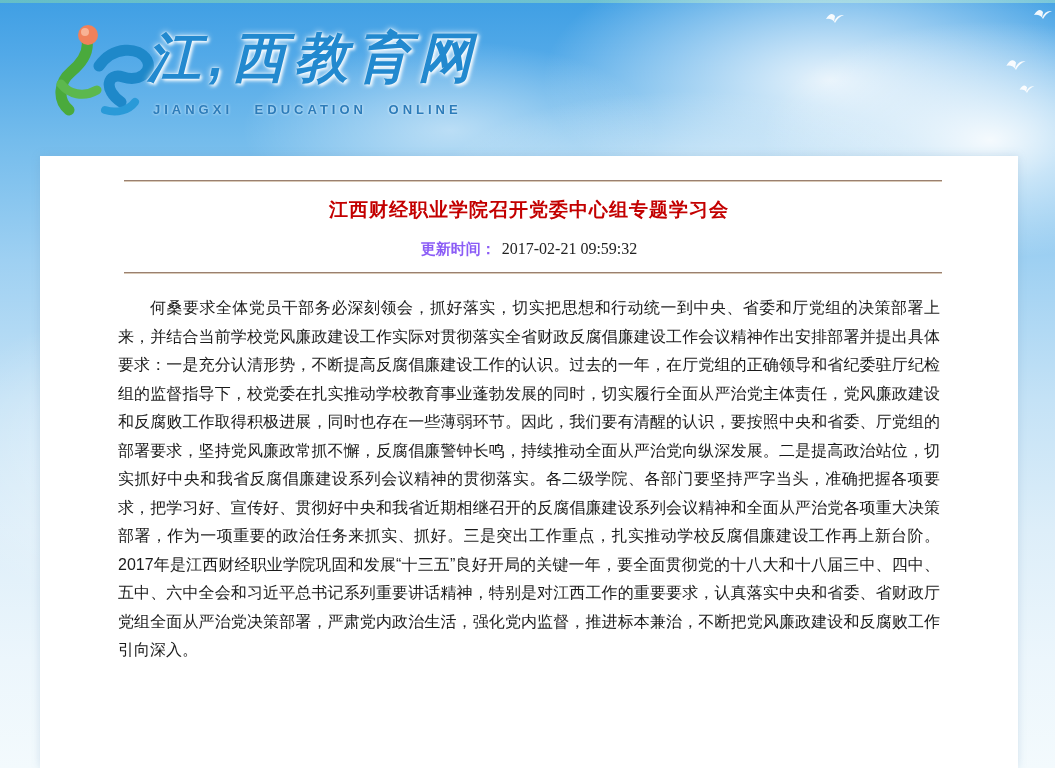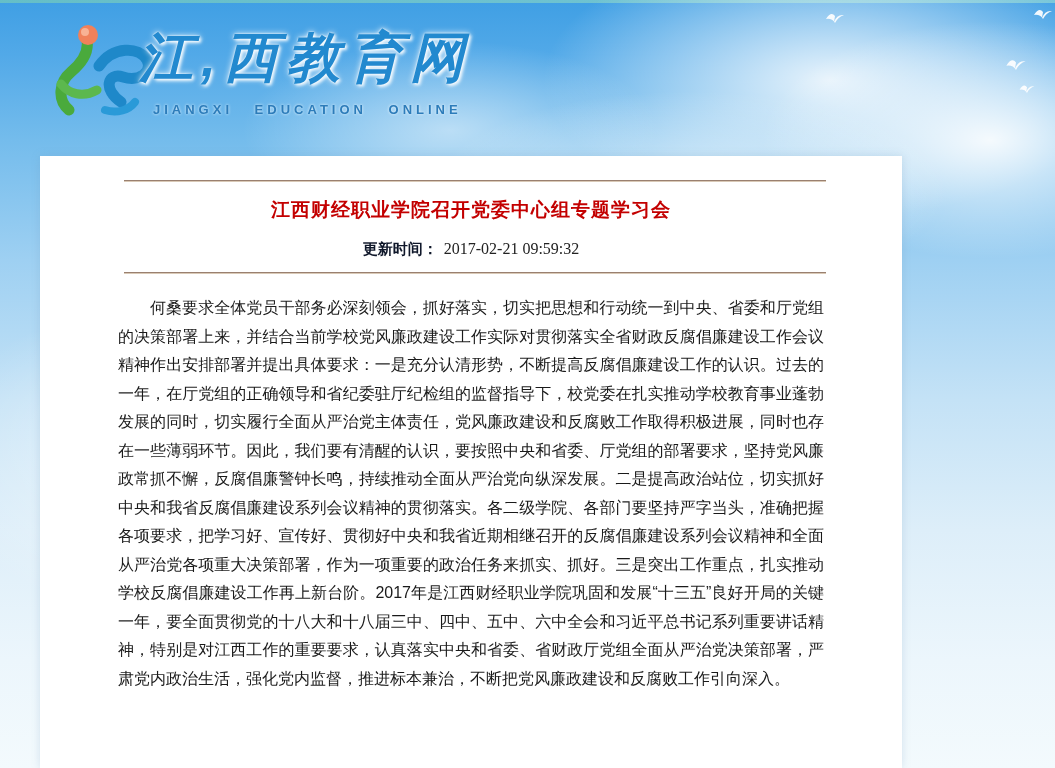--- a/index.html
+++ b/index.html
@@ -26,51 +26,51 @@
   .c3 { left:240px; top:40px;  width:420px; height:180px; opacity:.55; }
   .c4 { left:430px; top:90px;  width:520px; height:200px; opacity:.7; }
   .c5 { left:-80px; top:300px; width:520px; height:320px; opacity:.6; }
   .bird { position:absolute; opacity:.92; }
 
   
   .site-header { position:absolute; left:55px; top:14px; width:420px; height:110px; }
   .logo-link { display:block; position:relative; width:100%; height:100%; text-decoration:none; cursor:pointer; }
   .logo-mark { position:absolute; left:0; top:8px; }
   .logo-cn {
-    position:absolute; left:84px; top:8px; width:330px;
+    position:absolute; left:92px; top:8px; width:330px;
     font-size:54px; font-weight:bold; letter-spacing:8px; color:#2289cf;
     font-style:italic; white-space:nowrap;
     text-shadow:0 0 2px #ffffff, 0 0 6px rgba(255,255,255,.95), 2px 2px 3px rgba(255,255,255,.8);
     text-align:right;
   }
   .logo-en {
     position:absolute; left:98px; top:88px;
     font-size:13px; font-weight:bold; color:#247ab0; color:#2c7cba;
     letter-spacing:4px; word-spacing:14px; white-space:nowrap;
     text-shadow:0 0 3px rgba(255,255,255,.9);
   }
 
   
   .content-card {
-    position:absolute; left:40px; top:156px; width:862px; height:612px;
+    position:absolute; left:40px; top:156px; width:978px; height:612px;
     background:#ffffff; box-shadow:0 0 8px rgba(110,155,190,.25);
   }
   .rule {
     margin:0 76px 0 84px; height:1px;
     background:#9a8070; border-bottom:1px solid #d9c9b6;
   }
   .rule-top { margin-top:24px; }
   .rule-mid { margin-top:13px; }
   .article-title {
     margin:15px 60px 0 60px; text-align:center;
     font-size:19px; line-height:26px; font-weight:bold; color:#c30000;
     letter-spacing:1px;
   }
   .article-meta { margin-top:17px; text-align:center; color:#000; }
-  .meta-label { font-size:15px; font-weight:bold; color:#0f172a; }
+  .meta-label { font-size:15px; font-weight:bold; color:#8b5cf6; }
   .meta-time  { font-size:16px; font-family:Liberation Serif, serif; color:#222; margin-left:6px; }
   .article-body { margin-top:20px; padding:0 78px; color:#1a1a1a; }
   .article-body p {
     margin:0; font-size:16px; line-height:28.5px;
     text-indent:2em; text-align:justify;
   }
 </style>
 </head>
 <body>
 

